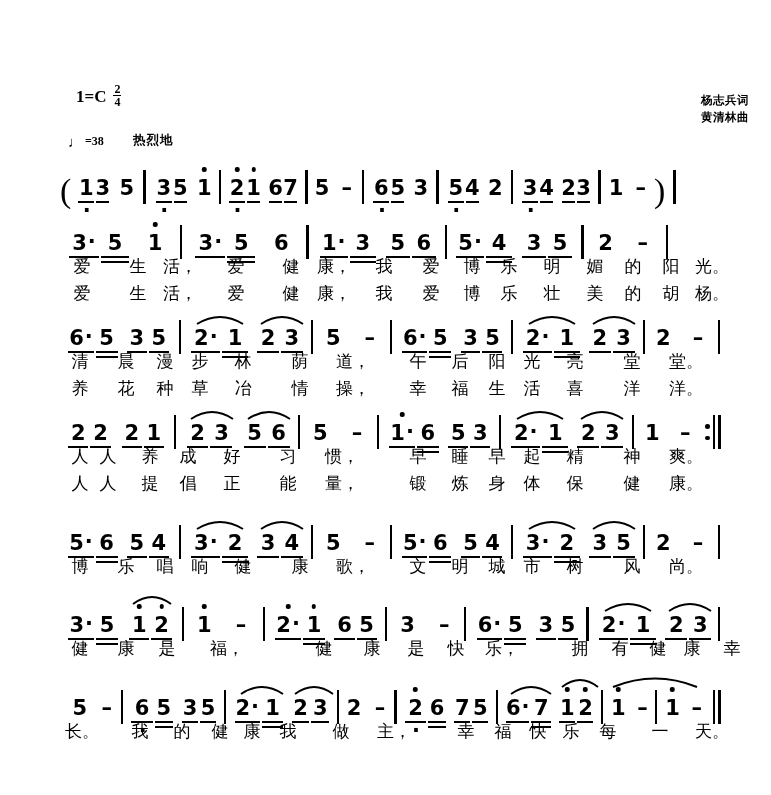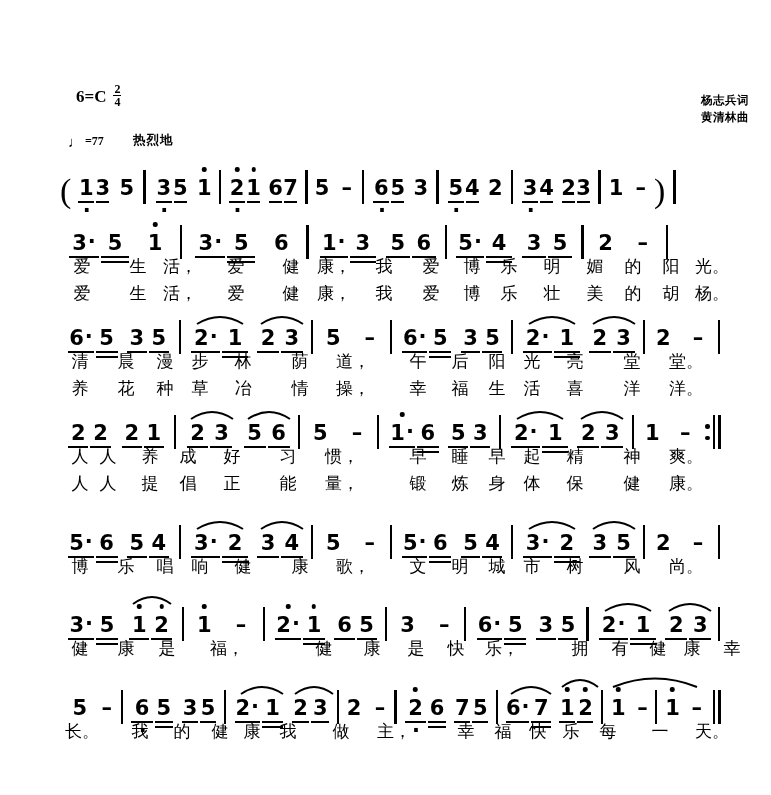--- a/index.html
+++ b/index.html
@@ -253,35 +253,35 @@
 
   .spacer { display: inline-block; }
 </style>
 </head>
 <body>
 
 <div class="sheet">
 
 
   <div class="key-sig">
-    <span class="eq">6=C</span>
+    <span class="eq">1=C</span>
     <span class="meter">
       <span class="num">2</span>
       <span class="den">4</span>
     </span>
   </div>
 
   <div class="credits">
     <div>杨志兵词</div>
     <div>黄清林曲</div>
   </div>
 
   <div class="tempo">
     <span class="qnote">♩</span>
-    <span>=77</span>
+    <span>=38</span>
   </div>
   <div class="expression">热烈地</div>
 
   <div class="system" style="top:158px;">
     <div class="noterow">
       <span class="paren">(</span>
       <span class="spacer" style="width:6px"></span>
       <span class="cell b1" style="width:18px"><span class="num">1</span><span class="augdot">·</span><span class="beam1"></span></span>
       <span class="cell b1" style="width:15px"><span class="num">3</span><span class="beam1"></span></span>
       <span class="spacer" style="width:9px"></span>

